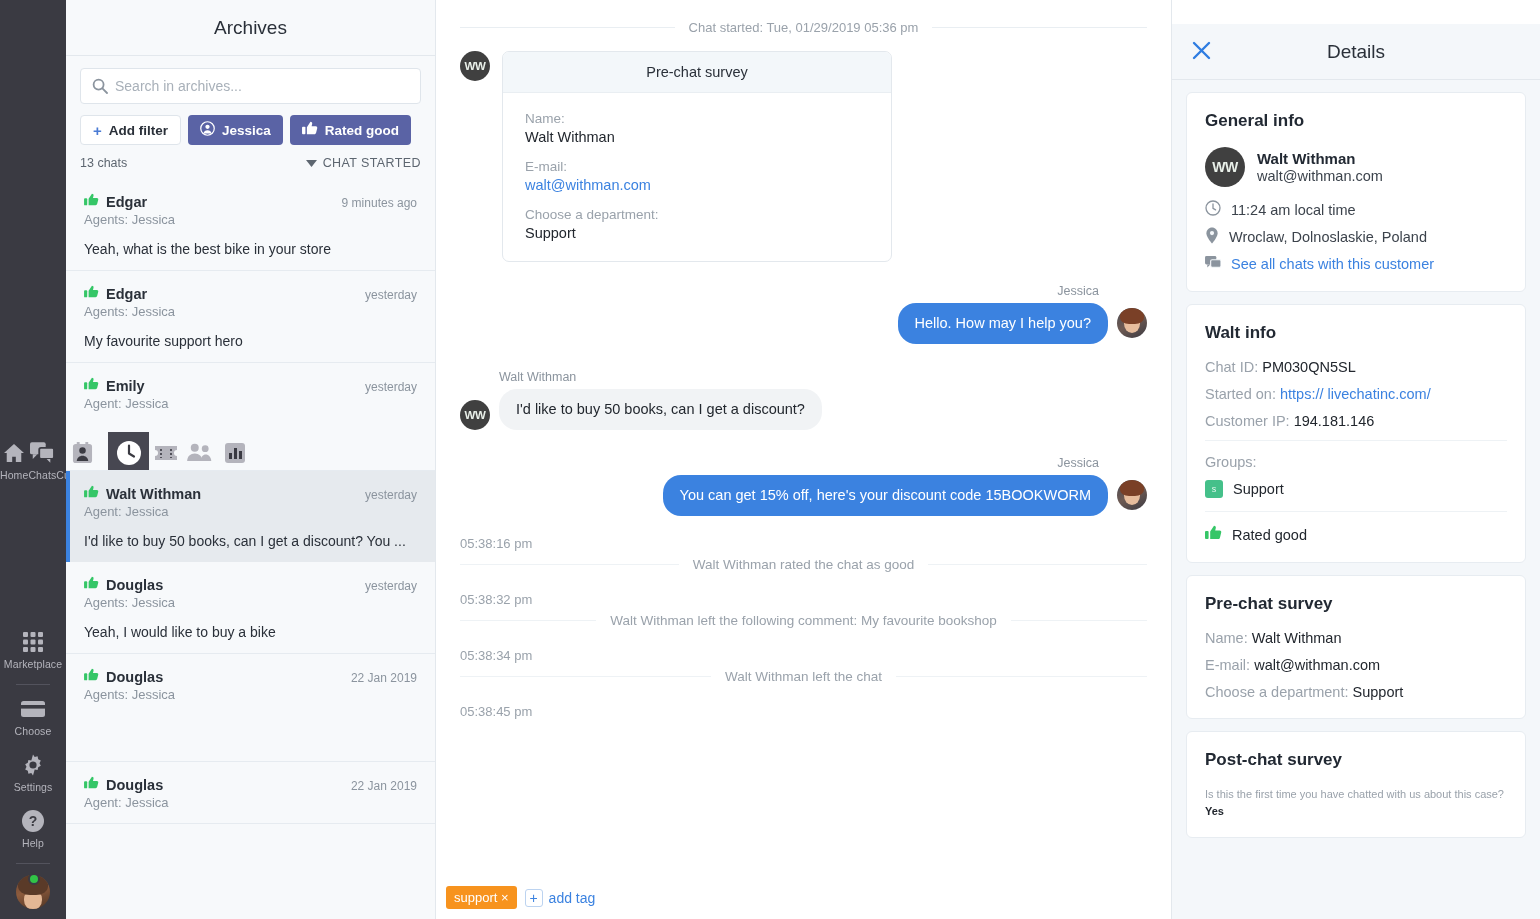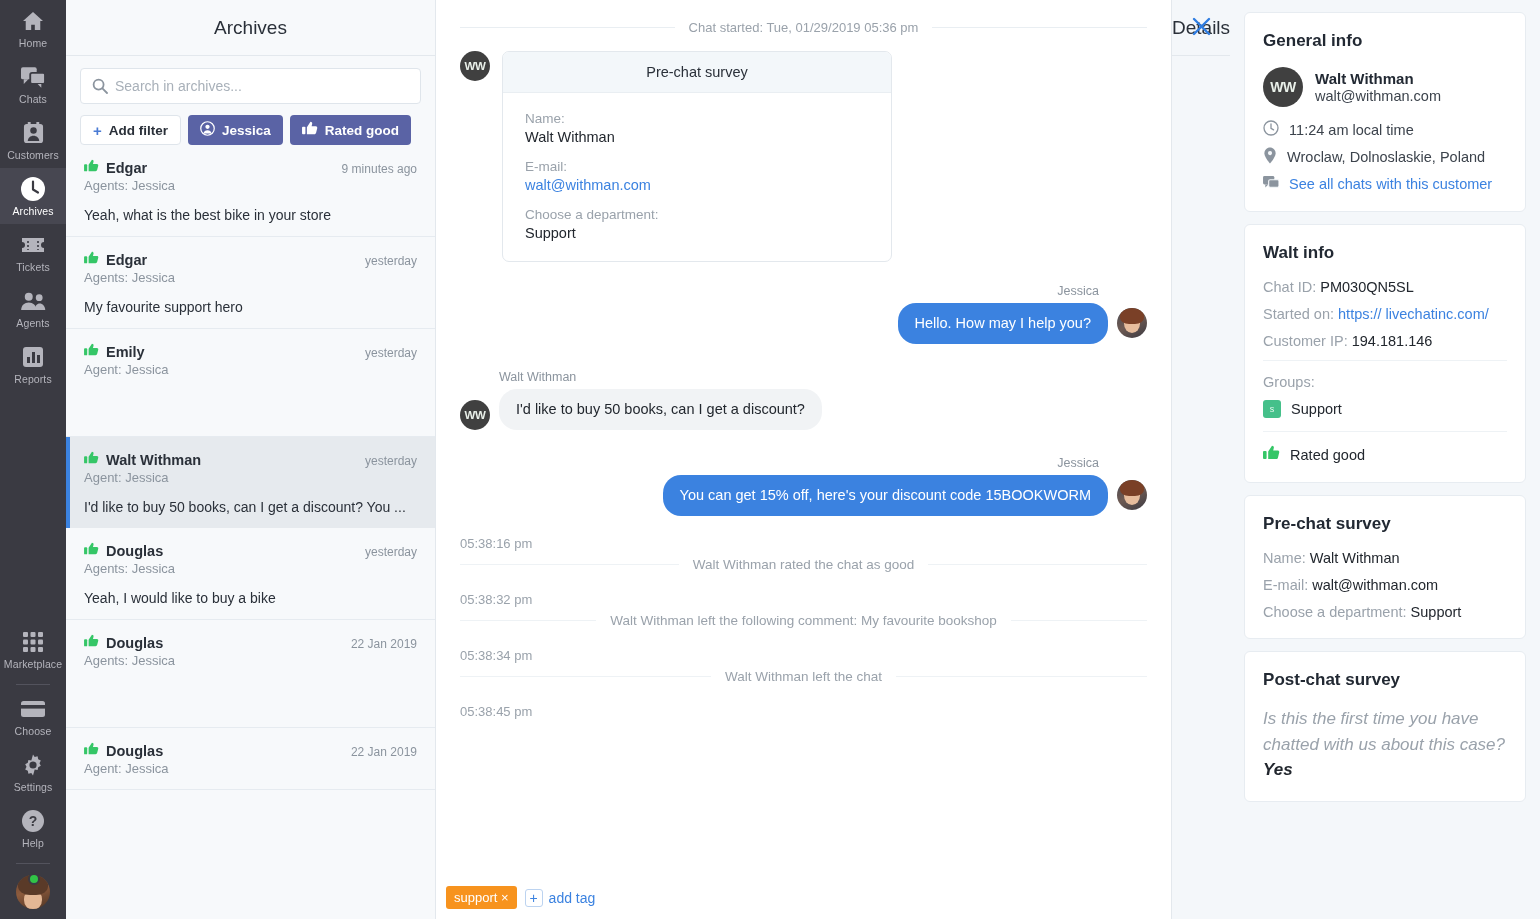--- a/index.html
+++ b/index.html
@@ -6,21 +6,21 @@
   html, body {
     width: 1540px; height: 919px;
     font-family: "Liberation Sans", sans-serif;
     background: #fff; overflow: hidden;
   }
   .app { display: flex; width: 1540px; height: 919px; }
 
   
   .rail {
     width: 66px; background: #3a3a42; flex: 0 0 66px;
-    display: flex; flex-direction: column; align-items: center;
+    display: flex; align-items: center;
     position: relative;
   }
   .rail-item {
     width: 66px; padding: 8px 0 7px; text-align: center;
     color: #b4b4bc; cursor: pointer; position: relative;
   }
   .rail-item.active { background: #474751; }
   .rail-item.active .rail-label { color: #fff; }
   .rail-ico { height: 26px; display:flex; align-items:center; justify-content:center; }
   .rail-ico svg { display: block; }
@@ -117,21 +117,21 @@
   .sys-line::before, .sys-line::after { content:""; flex:1; height:1px; background:#eef2f5; }
 
   .tagbar { position:absolute; bottom:0; left:0; right:0; padding:8px 10px 10px;
      display:flex; align-items:center; gap:8px; background:#fff; }
   .tag { background:#f7931e; color:#fff; font-size:13px; border-radius:3px; padding:4px 8px; cursor:pointer; }
   .addtag { display:flex; align-items:center; gap:6px; color:#3b82e0; font-size:14px; cursor:pointer; }
   .plusbox { border:1px solid #bcd3f0; color:#3b82e0; border-radius:3px; width:18px; height:18px;
      display:flex; align-items:center; justify-content:center; font-size:14px; line-height:1; }
 
   
-  .details { width:368px; flex:0 0 368px; background:#f4f7fa; display:flex; flex-direction:row; }
+  .details { width:368px; flex:0 0 368px; background:#f4f7fa; display:flex; flex-direction:column;margin-top:24px; }
   .det-head { height:56px; border-bottom:1px solid #e3e8ed; display:flex; align-items:center;
      justify-content:center; position:relative; background:#f4f7fa; }
   .det-title { font-size:19px; color:#2a3039; }
   .det-close { position:absolute; left:20px; top:17px; cursor:pointer; }
   .det-body { flex:1; padding:12px 14px 0; overflow:hidden; }
   .card { background:#fff; border:1px solid #e7ecf1; border-radius:6px; padding:18px 18px 18px; margin-bottom:12px; }
   .card-title { font-size:17px; font-weight:bold; color:#222933; margin-bottom:16px; }
   .cust-row { display:flex; gap:12px; align-items:center; margin-bottom:13px; }
   .av-green.lg { width:40px; height:40px; flex:0 0 40px; font-size:14px; }
   .cust-name { font-size:15px; font-weight:bold; color:#222933; }
@@ -139,21 +139,21 @@
   .info-row { display:flex; align-items:center; gap:10px; font-size:14.5px; color:#3c434c; margin-top:8px; }
   .info-row.link { color:#3b82e0; cursor:pointer; }
   .kv { font-size:14.5px; color:#9aa2ab; margin-bottom:11px; }
   .kv b { color:#22272e; font-weight:normal; }
   .kv a { color:#3b82e0; text-decoration:none; }
   .hr { height:1px; background:#eef2f5; margin:4px 0 13px; }
   .grp-row { display:flex; align-items:center; gap:10px; font-size:14.5px; color:#22272e; margin:10px 0 13px; }
   .grp-badge { width:18px; height:18px; border-radius:3px; background:#45c08a; color:#e7f8f0;
      font-size:9px; display:flex; align-items:center; justify-content:center; }
   .rated-row { display:flex; align-items:center; gap:10px; font-size:14.5px; color:#22272e; }
-  .q { font-size:17px; color:#9aa2ab; line-height:1.5;font-style:italic; }
+  .q { font-size:11px; color:#9aa2ab; line-height:1.5; }
   .q b { color:#22272e; font-weight:bold; }
 </style>
 </head>
 <body>
 
 <div class="app">
 
   <div class="rail">
 
     <div class="rail-item">
@@ -336,20 +336,31 @@
             <svg width="16" height="15" viewBox="0 0 17 16">
                 <rect x="0" y="6" width="3.6" height="8" rx="1" fill="#fff"></rect>
             <path d="M5.2 14V6.6L9 .8c1.5 0 2.1 1.1 1.8 2.3L10.2 5.6h4.4c1.2 0 1.9.9 1.6 2l-1.2 4.8c-.2.9-.9 1.6-1.9 1.6z" fill="#fff"></path>
               </svg>
           </span>
           <span>Rated good</span>
         </div>
       </div>
     </div>
 
+    <div class="count-row">
+      <span>13 chats</span>
+      <span class="sort">
+        <span>
+          <svg width="11" height="7" viewBox="0 0 11 7">
+              <path d="M0 0h11L5.5 7z" fill="#5d6670"></path>
+            </svg>
+        </span>
+        <span>CHAT STARTED</span>
+      </span>
+    </div>
 
     <div class="list">
 
       <div class="chat-item">
         <div class="ci-top">
           <span class="ci-name">
             <span><svg width="15" height="14" viewBox="0 0 17 16">
                   <rect x="0" y="6" width="3.6" height="8" rx="1" fill="#35c667"></rect>
                   <path d="M5.2 14V6.6L9 .8c1.5 0 2.1 1.1 1.8 2.3L10.2 5.6h4.4c1.2 0 1.9.9 1.6 2l-1.2 4.8c-.2.9-.9 1.6-1.9 1.6z" fill="#35c667"></path>
                 </svg></span>

